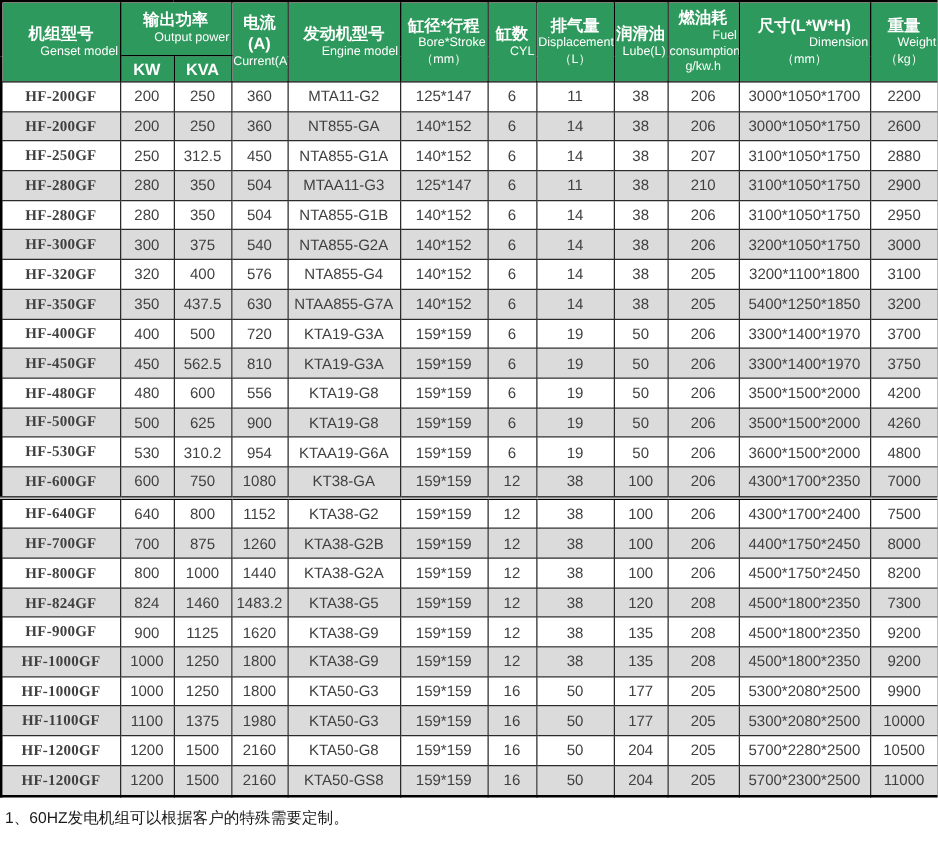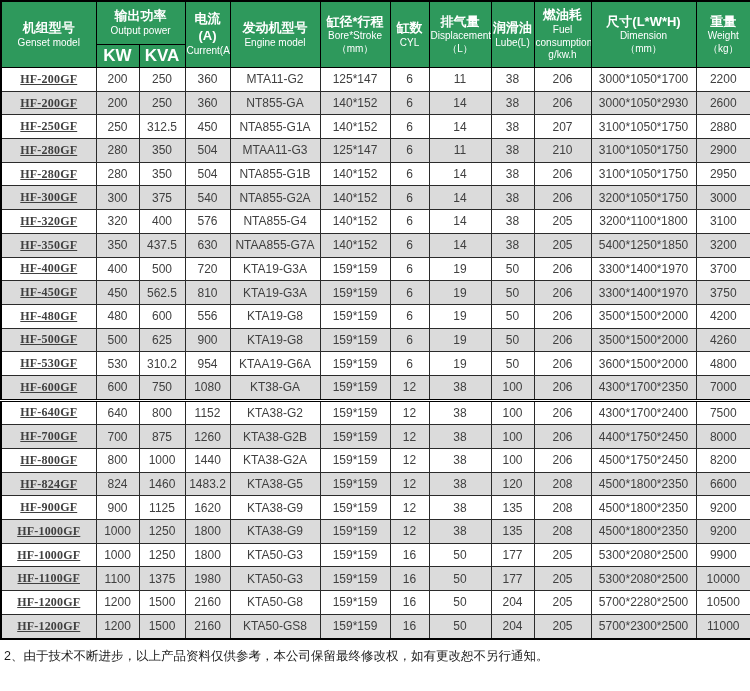--- a/index.html
+++ b/index.html
@@ -31,52 +31,52 @@
     display: block;
     font-size: 13px;
     font-weight: bold;
     line-height: 1.3;
   }
   .hen {
     display: block;
     font-size: 10px;
     font-weight: normal;
     line-height: 1.25;
+    text-align: right;
   }
   .hunit {
     display: block;
     font-size: 10px;
     font-weight: normal;
     line-height: 1.25;
   }
   tr.main-header th { height: 40px; }
   tr.sub-header th {
     height: 18px;
-    font-size: 17px;
+    font-size: 13px;
     font-weight: bold;
   }
   table.spec td {
     border: 1px solid #2b2b2b;
     text-align: center;
     vertical-align: middle;
     font-size: 12px;
     color: #404040;
     height: 22.7px;
     padding: 0 1px;
     overflow: hidden;
     white-space: nowrap;
   }
   tbody tr:nth-child(even) { background: #dbdbdb; }
   td.model {
     font-family: "Liberation Serif", serif;
     font-weight: bold;
     font-size: 14.5px;
     color: #000000;
     letter-spacing: 0.2px;
-    text-decoration: underline;
   }
   tr.section-end td { border-bottom: 3px double #000; }
   .notes {
     padding: 5px 4px 4px 4px;
     color: #1a1a1a;
   }
   .note {
     font-size: 12.5px;
     line-height: 1.85;
   }
@@ -176,21 +176,21 @@
           <td class="model">HF-200GF</td>
           <td>200</td>
           <td>250</td>
           <td>360</td>
           <td>NT855-GA</td>
           <td>140*152</td>
           <td>6</td>
           <td>14</td>
           <td>38</td>
           <td>206</td>
-          <td>3000*1050*2930</td>
+          <td>3000*1050*1750</td>
           <td>2600</td>
         </tr>
         <tr>
           <td class="model">HF-250GF</td>
           <td>250</td>
           <td>312.5</td>
           <td>450</td>
           <td>NTA855-G1A</td>
           <td>140*152</td>
           <td>6</td>
@@ -401,21 +401,21 @@
           <td>824</td>
           <td>1460</td>
           <td>1483.2</td>
           <td>KTA38-G5</td>
           <td>159*159</td>
           <td>12</td>
           <td>38</td>
           <td>120</td>
           <td>208</td>
           <td>4500*1800*2350</td>
-          <td>6600</td>
+          <td>7300</td>
         </tr>
         <tr>
           <td class="model">HF-900GF</td>
           <td>900</td>
           <td>1125</td>
           <td>1620</td>
           <td>KTA38-G9</td>
           <td>159*159</td>
           <td>12</td>
           <td>38</td>
@@ -491,15 +491,15 @@
           <td>50</td>
           <td>204</td>
           <td>205</td>
           <td>5700*2300*2500</td>
           <td>11000</td>
         </tr>
       </tbody>
   </table>
 
   <div class="notes">
-    <div class="note">2、由于技术不断进步，以上产品资料仅供参考，本公司保留最终修改权，如有更改恕不另行通知。</div>
+    <div class="note">1、60HZ发电机组可以根据客户的特殊需要定制。</div>
   </div>
 </div>
 
 </body></html>

